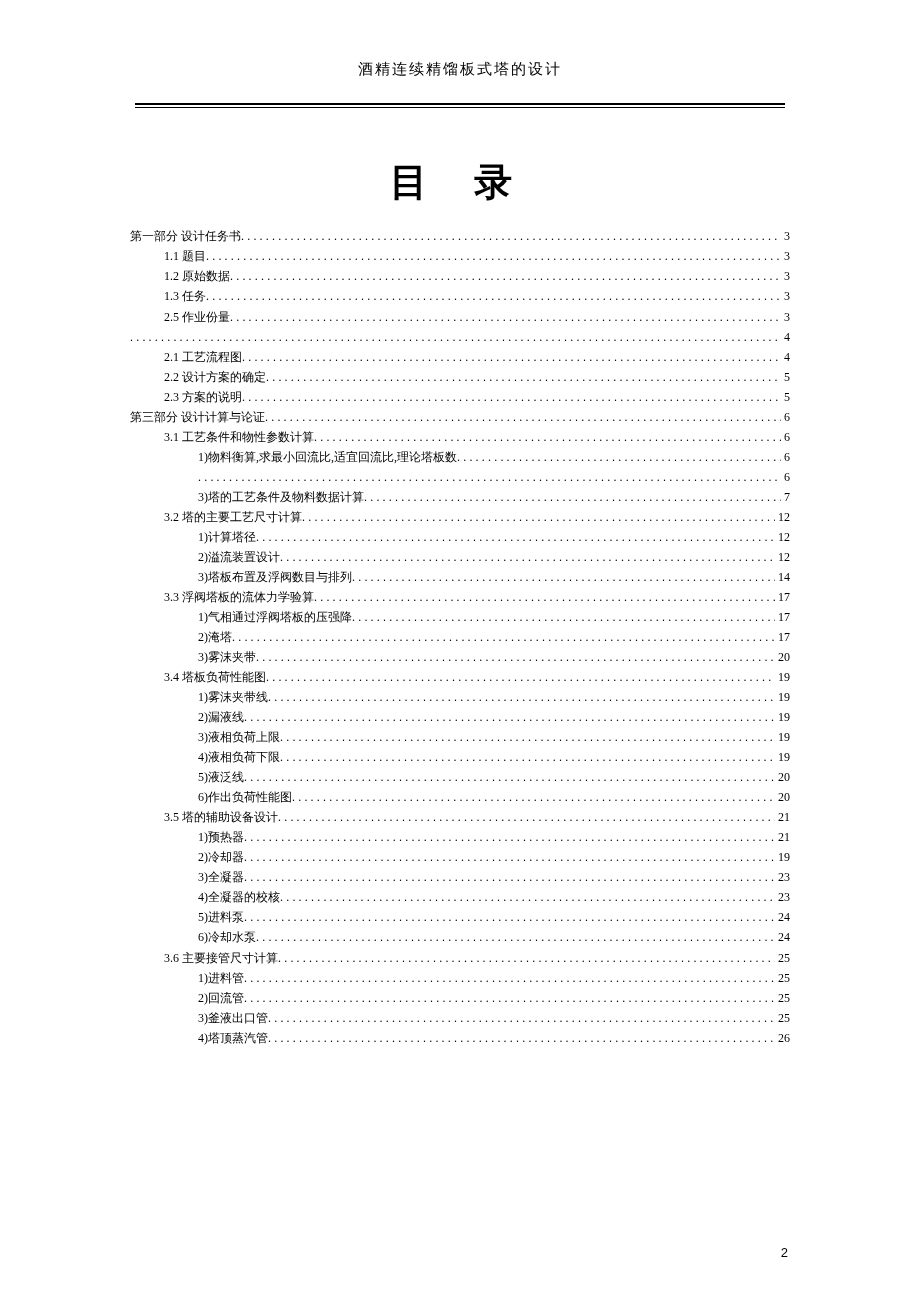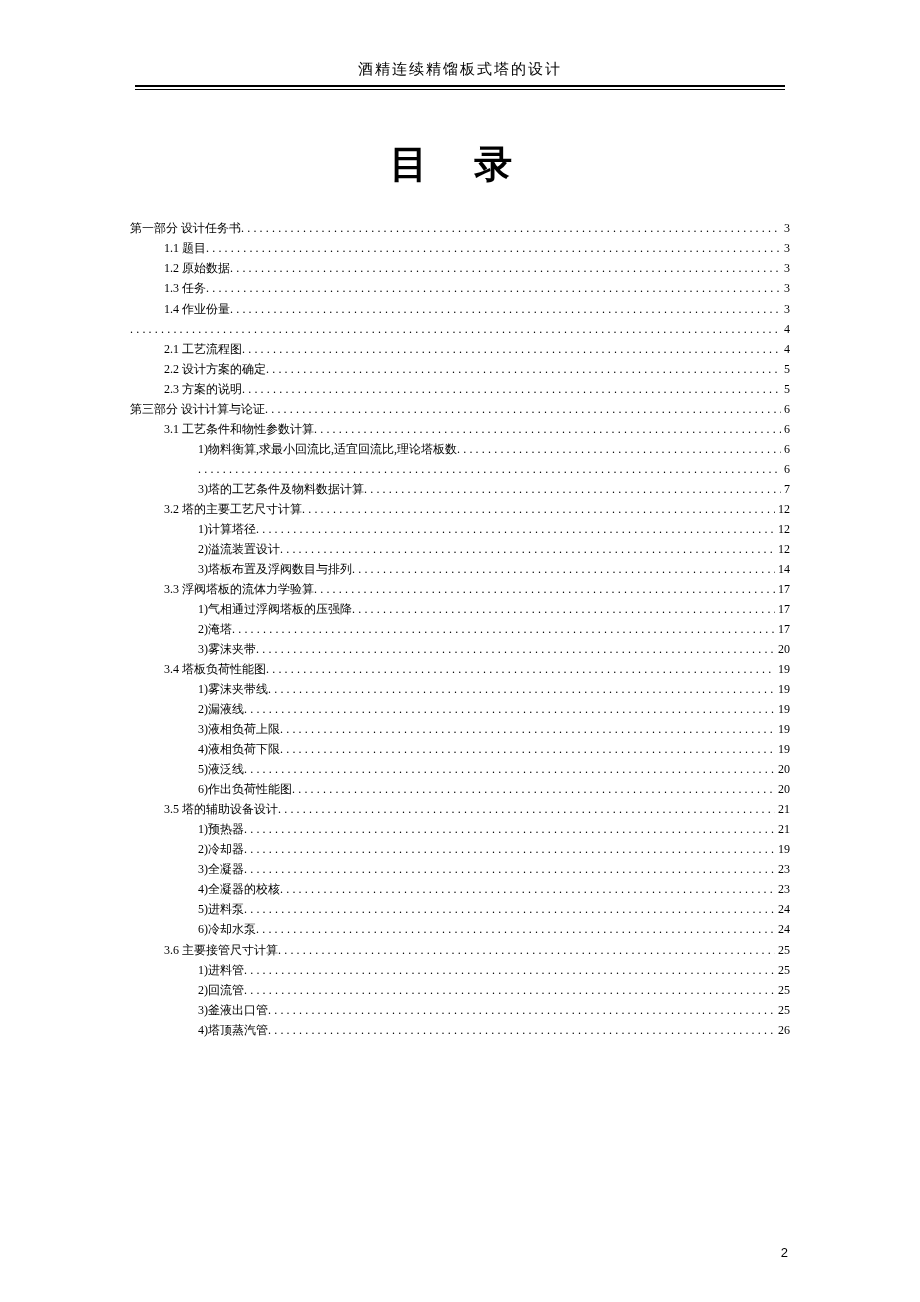--- a/index.html
+++ b/index.html
@@ -11,38 +11,38 @@
       font-family: "SimSun", "宋体", serif;
       color: #000;
     }
     .page {
       padding: 60px 130px 40px 130px;
     }
     .header {
       text-align: center;
       font-size: 15px;
       letter-spacing: 2px;
-      padding-bottom: 6px;
+      padding-bottom: 24px;
       margin: 0 5px;
     }
     .header-line {
       display: flex;
       flex-direction: column;
       gap: 2px;
       margin: 0 5px 50px 5px;
     }
     .hl { height: 1.6px; background: #000; }
     .hl.thin { height: 0.8px; }
     .title {
       text-align: center;
       font-family: "SimHei", "黑体", sans-serif;
       font-size: 38px;
       font-weight: 700;
       letter-spacing: 18px;
-      margin-bottom: 28px;
+      margin-bottom: 18px;
     }
     .toc { font-size: 12px; }
     .entry {
       display: flex;
       align-items: baseline;
       line-height: 1.67;
       white-space: nowrap;
     }
     .label { flex: 0 0 auto; }
     .dots {
@@ -94,21 +94,21 @@
         <span class="label">1.2 原始数据</span>
         <span class="dots"></span>
         <span class="pnum">3</span>
       </div>
       <div class="entry lvl2">
         <span class="label">1.3 任务</span>
         <span class="dots"></span>
         <span class="pnum">3</span>
       </div>
       <div class="entry lvl2">
-        <span class="label">1.4 作业份量</span>
+        <span class="label">2.5 作业份量</span>
         <span class="dots"></span>
         <span class="pnum">3</span>
       </div>
       <div class="entry lvl1">
         <span class="dots"></span>
         <span class="pnum">4</span>
       </div>
       <div class="entry lvl2">
         <span class="label">2.1 工艺流程图</span>
         <span class="dots"></span>

